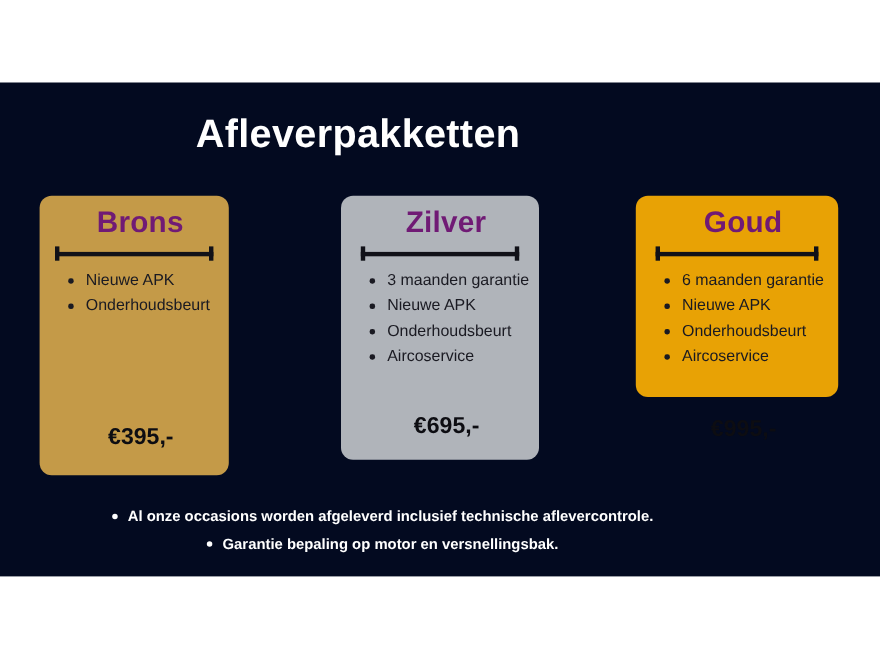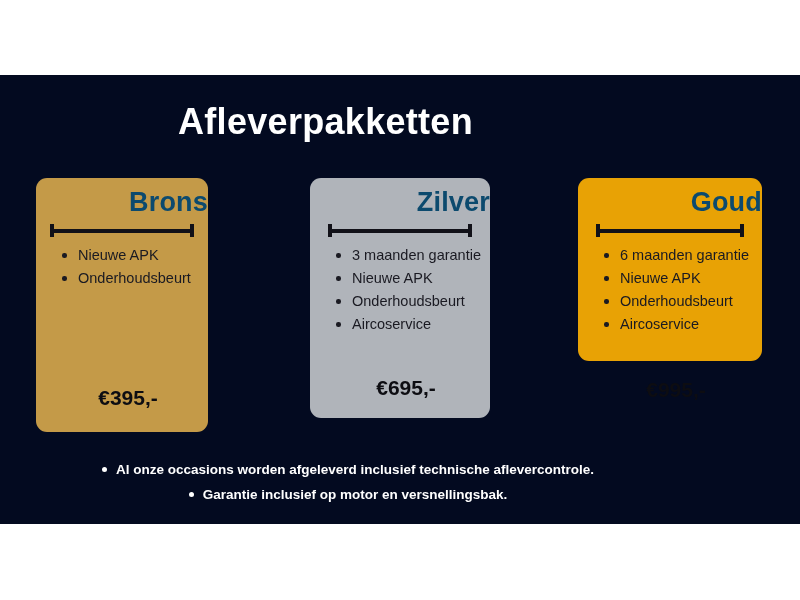--- a/index.html
+++ b/index.html
@@ -63,22 +63,22 @@
     width: 184px;
     height: 183px;
     background: #e8a205;
   }
 
   .card-title {
     position: absolute;
     left: 11px;
     right: 0;
     top: 9px;
-    text-align: right;
-    color: #0c4a6e;
+    text-align: center;
+    color: #701a75;
     font-size: 27px;
     font-weight: bold;
     letter-spacing: 0.2px;
   }
 
   .title-rule {
     position: absolute;
     top: 46px;
     height: 13px;
   }
@@ -230,17 +230,17 @@
       <li>Aircoservice</li>
     </ul>
     <div class="price" id="price-goud">€995,-</div>
   </div>
 
   <div id="footer">
     <div class="foot-line">
       <span class="dot"></span><span>Al onze occasions worden afgeleverd inclusief technische aflevercontrole.</span>
     </div>
     <div class="foot-line">
-      <span class="dot"></span><span>Garantie inclusief op motor en versnellingsbak.</span>
+      <span class="dot"></span><span>Garantie bepaling op motor en versnellingsbak.</span>
     </div>
   </div>
 
 </div>
 
 </body></html>

